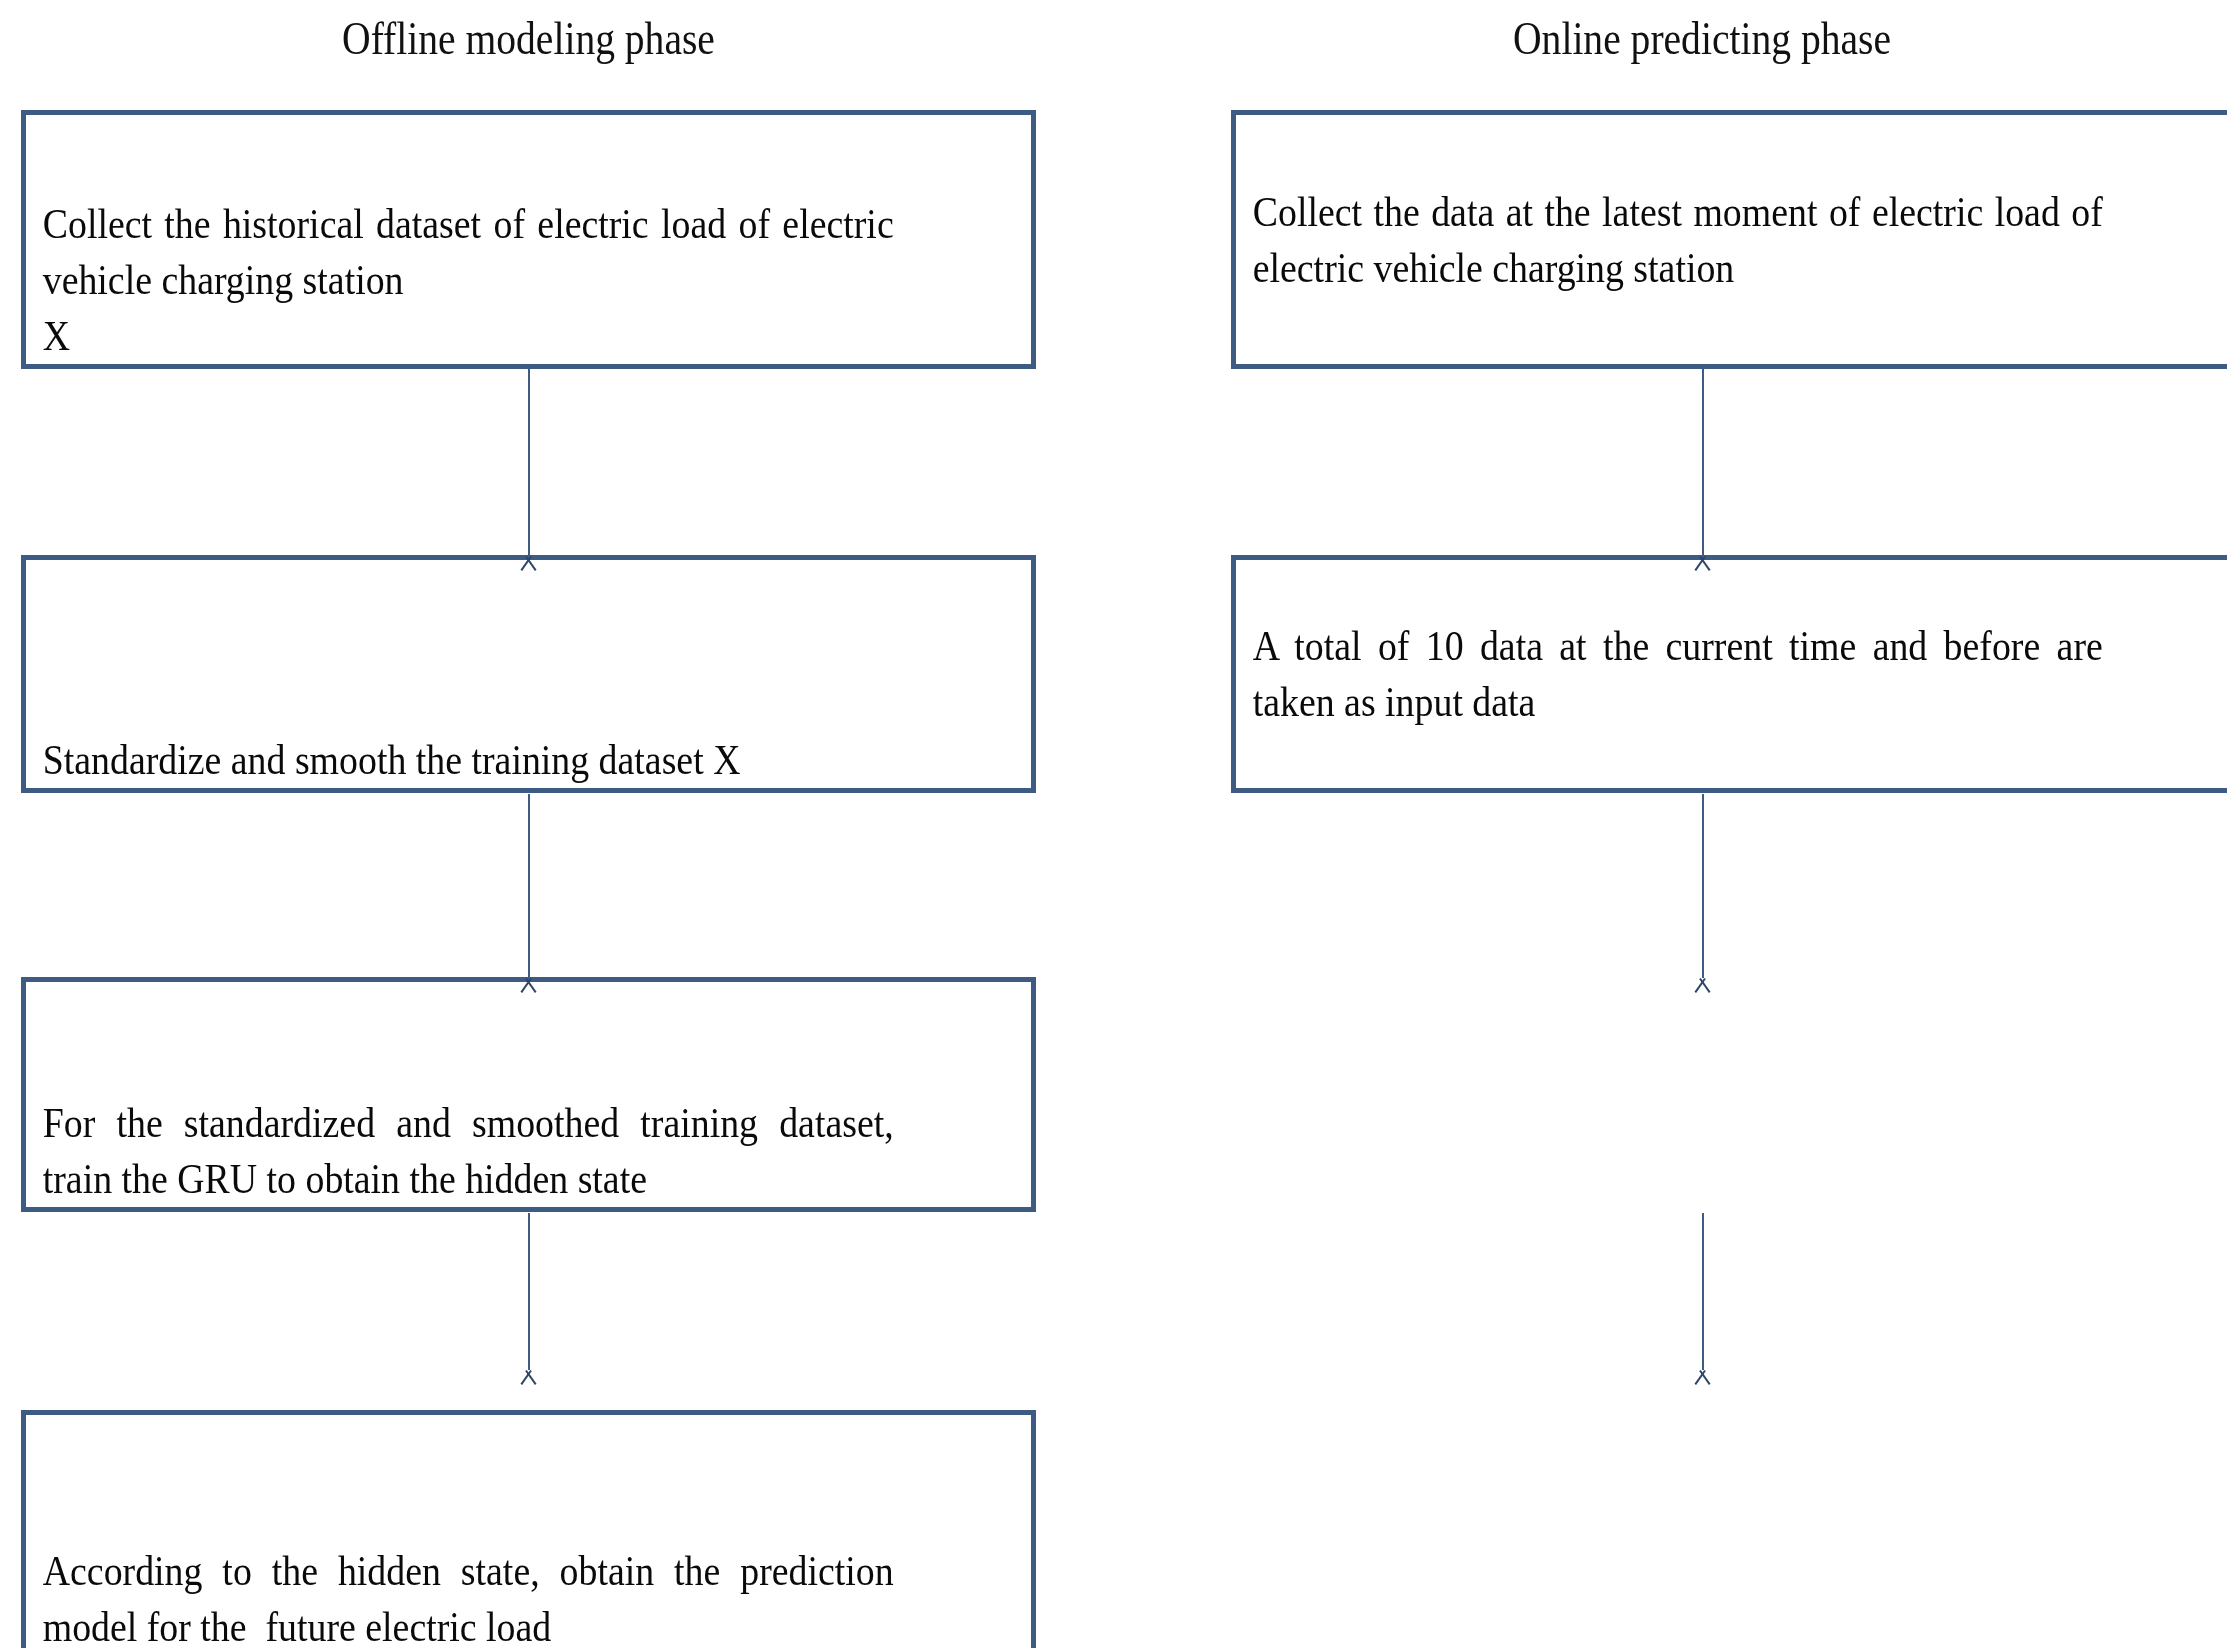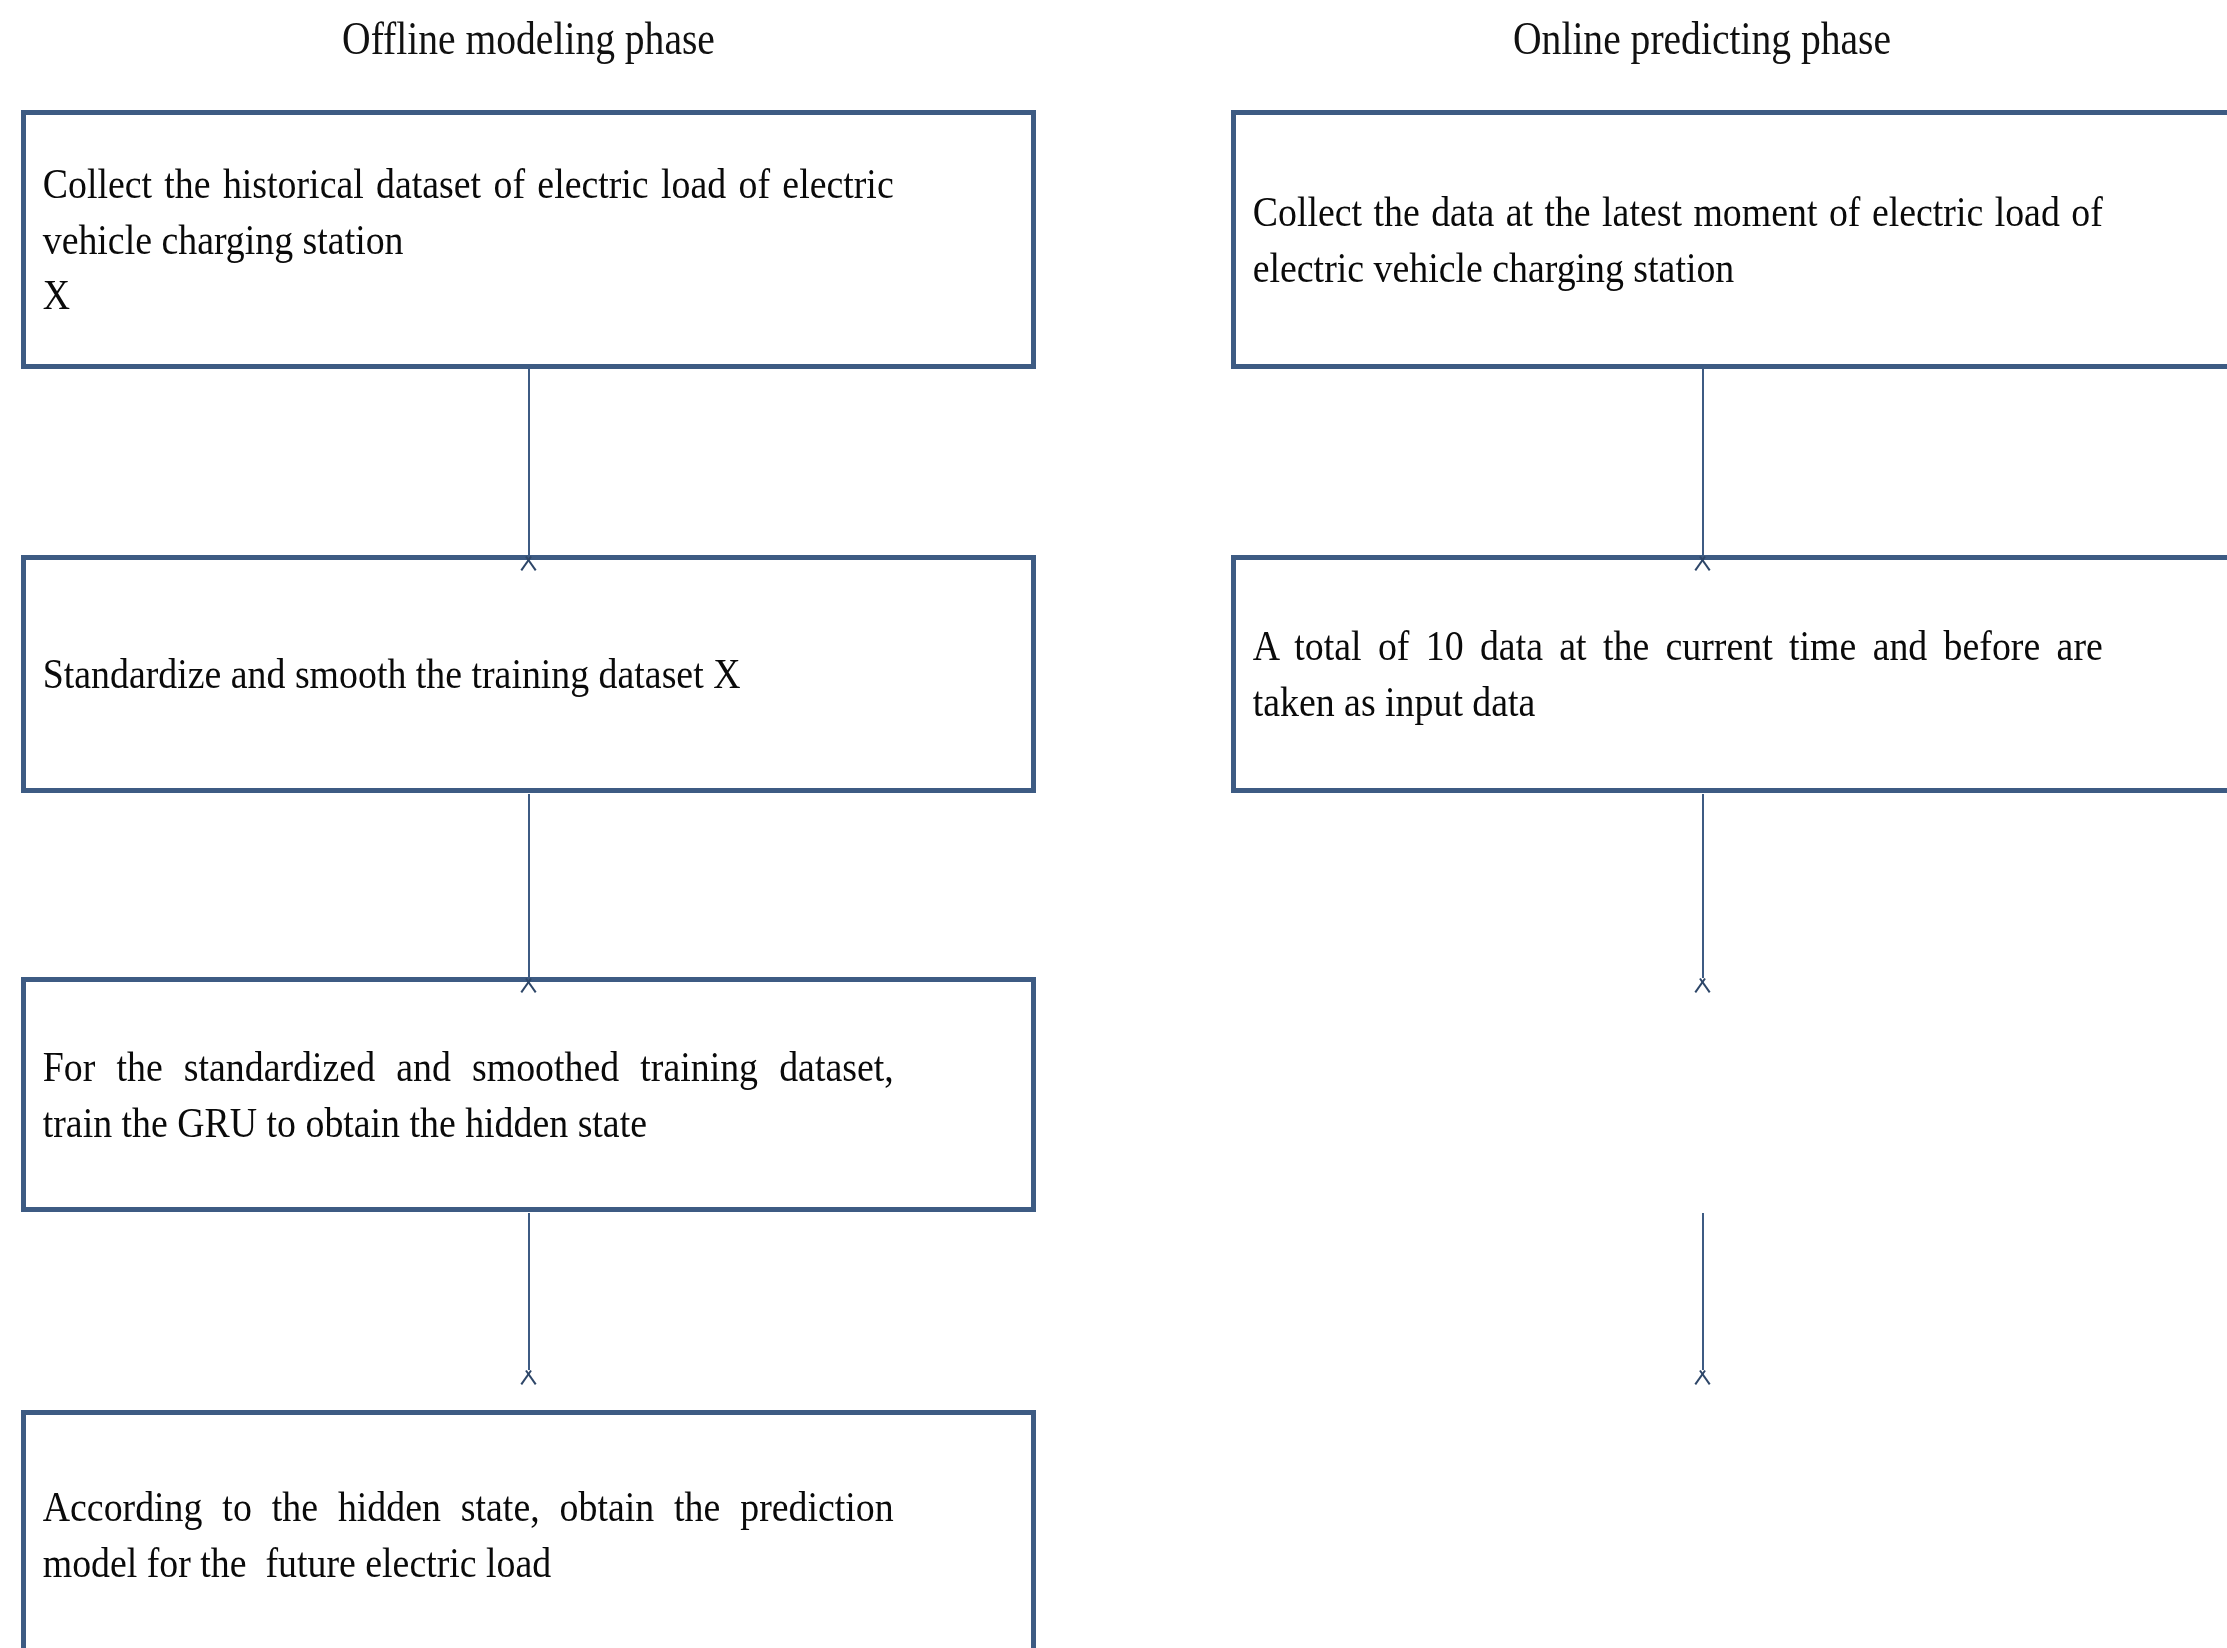--- a/index.html
+++ b/index.html
@@ -61,21 +61,21 @@
     text-align-last: left;
     letter-spacing: 0px;
     word-spacing: 0px;
     transform: scaleX(0.88);
     transform-origin: left center;
     color: #0a0a0a;
     white-space: pre-wrap;
   }
 
   
-  .col-left  { left: 21px;   width: 1015px; }
+  .col-left  { left: 21px;   width: 1015px; align-items: flex-end; }
   .col-right { left: 1231px; width: 1014px; }
 
   
   .row-1 { top: 110px;  height: 259px; }
   .row-2 { top: 555px;  height: 238px; }
   .row-3 { top: 977px; height: 235px; }
   .row-4 { top: 1370px; height: 250px; margin-top: 40px; }
 
   
   .connector {

